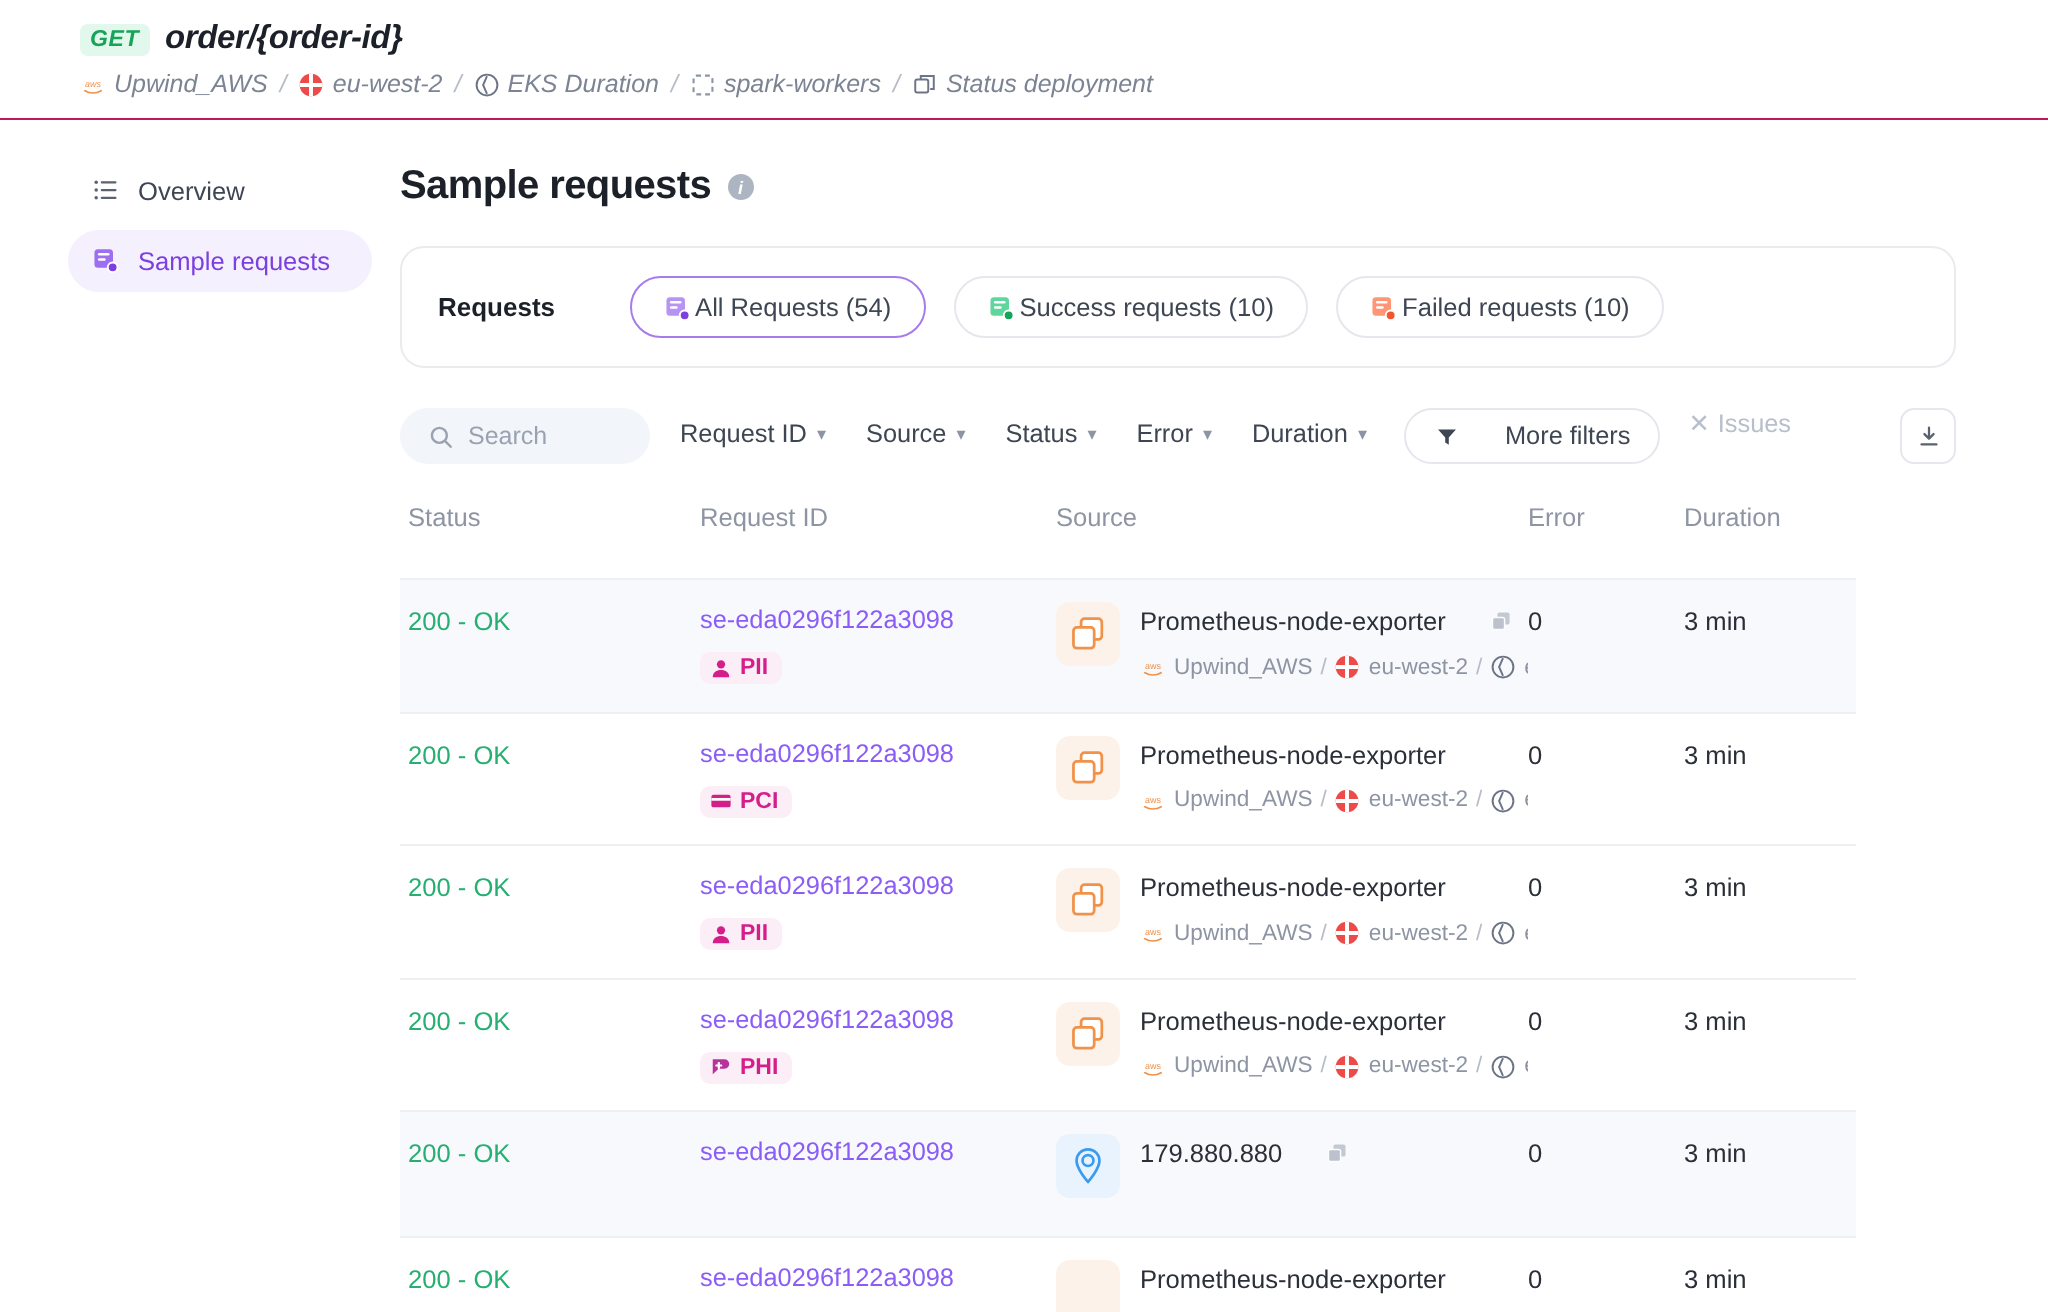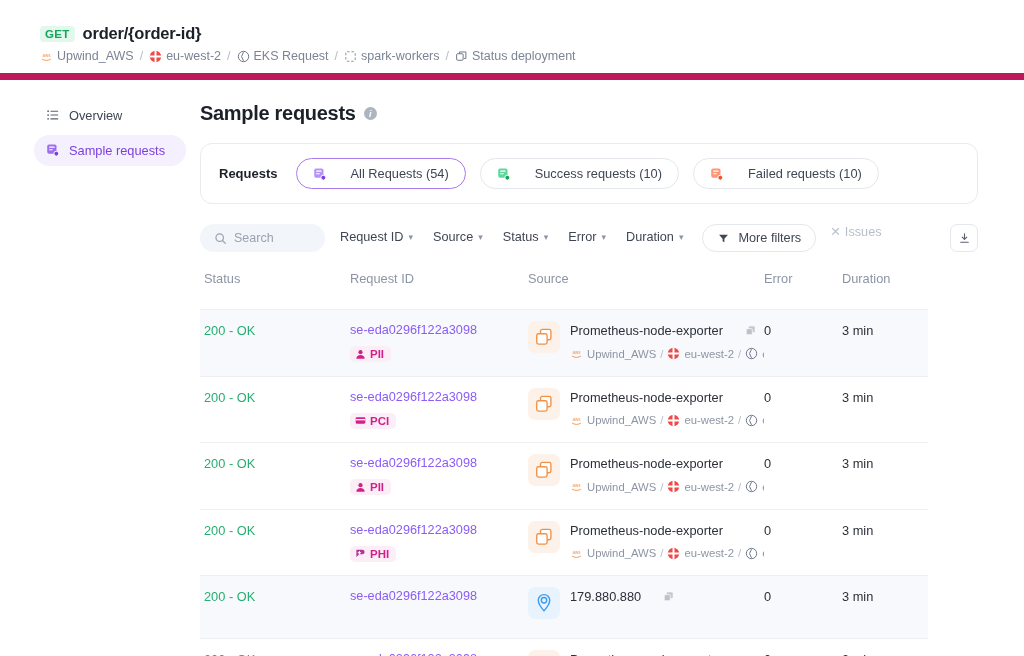--- a/index.html
+++ b/index.html
@@ -5,21 +5,21 @@
   * { box-sizing: border-box; margin: 0; padding: 0; }
   html, body {
     width: 1024px; height: 656px;
     background: #ffffff;
     font-family: "Liberation Sans", sans-serif;
     color: #2b2f38;
     overflow: hidden;
   }
 
   
-  .page-header { padding: 24px 0 10px 40px; border-bottom: 7px solid #be185d; }
+  .page-header { padding: 10px 0 10px 40px; border-bottom: 1px solid #be185d; font-style: italic; }
   .title-row { display: flex; align-items: center; gap: 8px; }
   .method-badge {
     background: #e3f8ec; color: #16a35a;
     font-size: 11.5px; font-weight: bold;
     padding: 2px 5px; border-radius: 4px; letter-spacing: .3px;
   }
   .endpoint-title { font-size: 16.5px; font-weight: bold; color: #1c2028; letter-spacing: -.2px; }
   .breadcrumb { display: flex; align-items: center; margin-top: 6px; font-size: 12.5px; color: #7c8494; }
   .crumb { display: flex; align-items: center; gap: 4px; }
   .crumb-sep { margin: 0 6px; color: #b6bcc8; }
@@ -44,23 +44,23 @@
     background: #aeb5c2; color: #fff; font-size: 9px; font-weight: bold;
     display: inline-flex; align-items: center; justify-content: center; font-style: italic;
   }
 
   
   .tabs-card {
     margin-top: 18px; border: 1px solid #e9ebef; border-radius: 12px;
     padding: 14px 18px; display: flex; align-items: center; gap: 14px;
     background: #fff;
   }
-  .tabs-label { font-size: 13px; font-weight: bold; color: #1c2028; margin-right: 4px; }
+  .tabs-label { font-size: 13px; font-weight: bold; color: #1c2028; margin-right: 23px; }
   .tab-pill {
-    display: flex; align-items: center; gap: 24px;
+    display: flex; align-items: center; gap: 2px;
     border: 1px solid #e4e7ec; border-radius: 18px;
     padding: 7px 16px; font-size: 12.8px; color: #3f4653;
     cursor: pointer; white-space: nowrap; background: #fff;
   }
   .tab-pill.selected { border-color: #a87bec; }
   .pill-ico { width: 14px; height: 14px; display: inline-flex; }
 
   
   .filter-bar { display: flex; align-items: flex-start; margin-top: 20px; gap: 6px; }
   .search-box {
@@ -74,21 +74,21 @@
     font-family: "Liberation Sans", sans-serif;
   }
   .search-box input::placeholder { color: #9aa2b1; }
   .filter-btn {
     display: flex; align-items: center; gap: 5px;
     font-size: 12.7px; color: #3f4653; padding: 6px 9px;
     cursor: pointer; white-space: nowrap;
   }
   .caret { font-size: 9px; color: #8d95a4; }
   .more-filters {
-    display: flex; align-items: center; gap: 8px;
+    display: flex; align-items: center; gap: 22px;
     border: 1px solid #e4e7ec; border-radius: 16px;
     padding: 6px 14px; font-size: 12.7px; color: #3f4653;
     cursor: pointer; margin-left: 4px; white-space: nowrap;
   }
   .clear-btn {
     display: flex; align-items: center; gap: 4px;
     font-size: 12.7px; color: #b8bfcb; cursor: pointer; margin-left: 8px;
   }
   .export-btn {
     margin-left: auto; width: 28px; height: 28px;
@@ -163,21 +163,21 @@
         <span>eu-west-2</span>
       </span>
       <span class="crumb-sep">/</span>
       <span class="crumb">
         <span class="ci">
           <svg width="13" height="13" viewBox="0 0 16 16">
             <circle cx="8" cy="8" r="6.4" fill="none" stroke="#6c7486" stroke-width="1.2"></circle>
             <path d="M8 2.6 5.6 8l2.4 5.4" fill="none" stroke="#6c7486" stroke-width="1.2"></path>
           </svg>
         </span>
-        <span>EKS Request</span>
+        <span>EKS Duration</span>
       </span>
       <span class="crumb-sep">/</span>
       <span class="crumb">
         <span class="ci">
           <svg width="13" height="13" viewBox="0 0 16 16">
             <rect x="2.2" y="2.2" width="11.6" height="11.6" rx="1.6" fill="none" stroke="#8d95a4" stroke-width="1.3" stroke-dasharray="3 2.4"></rect>
           </svg>
         </span>
         <span>spark-workers</span>
       </span>

